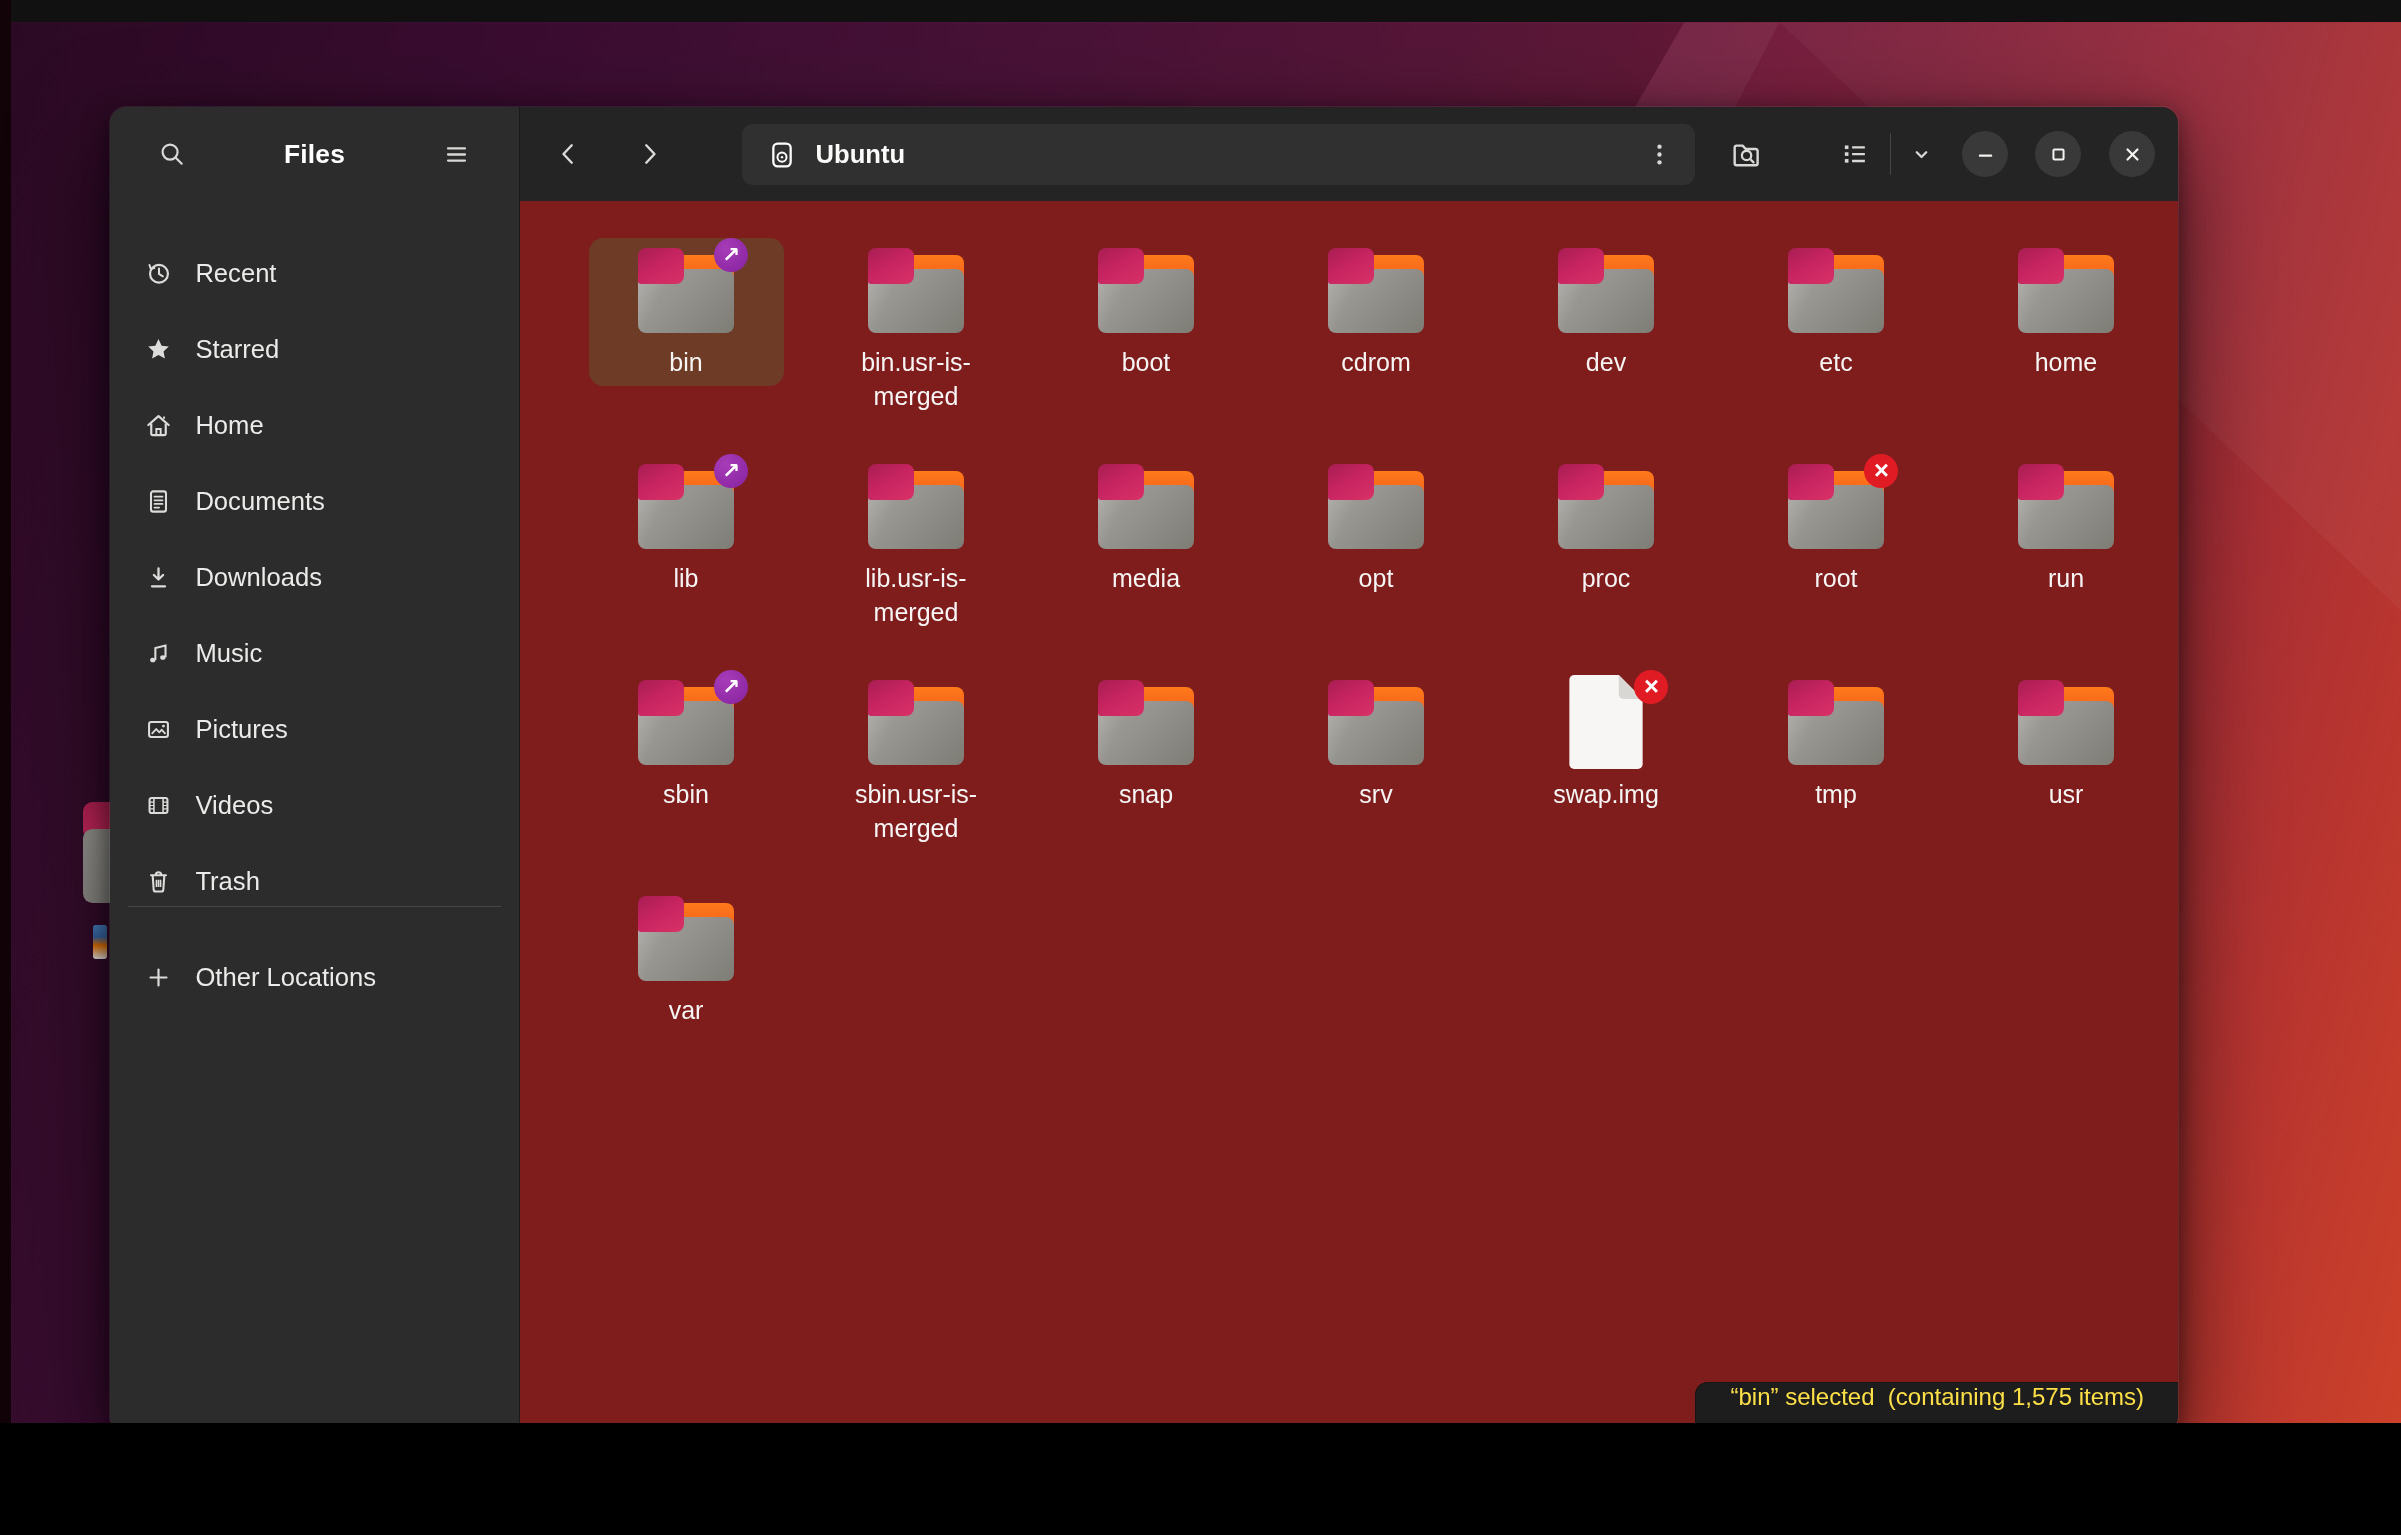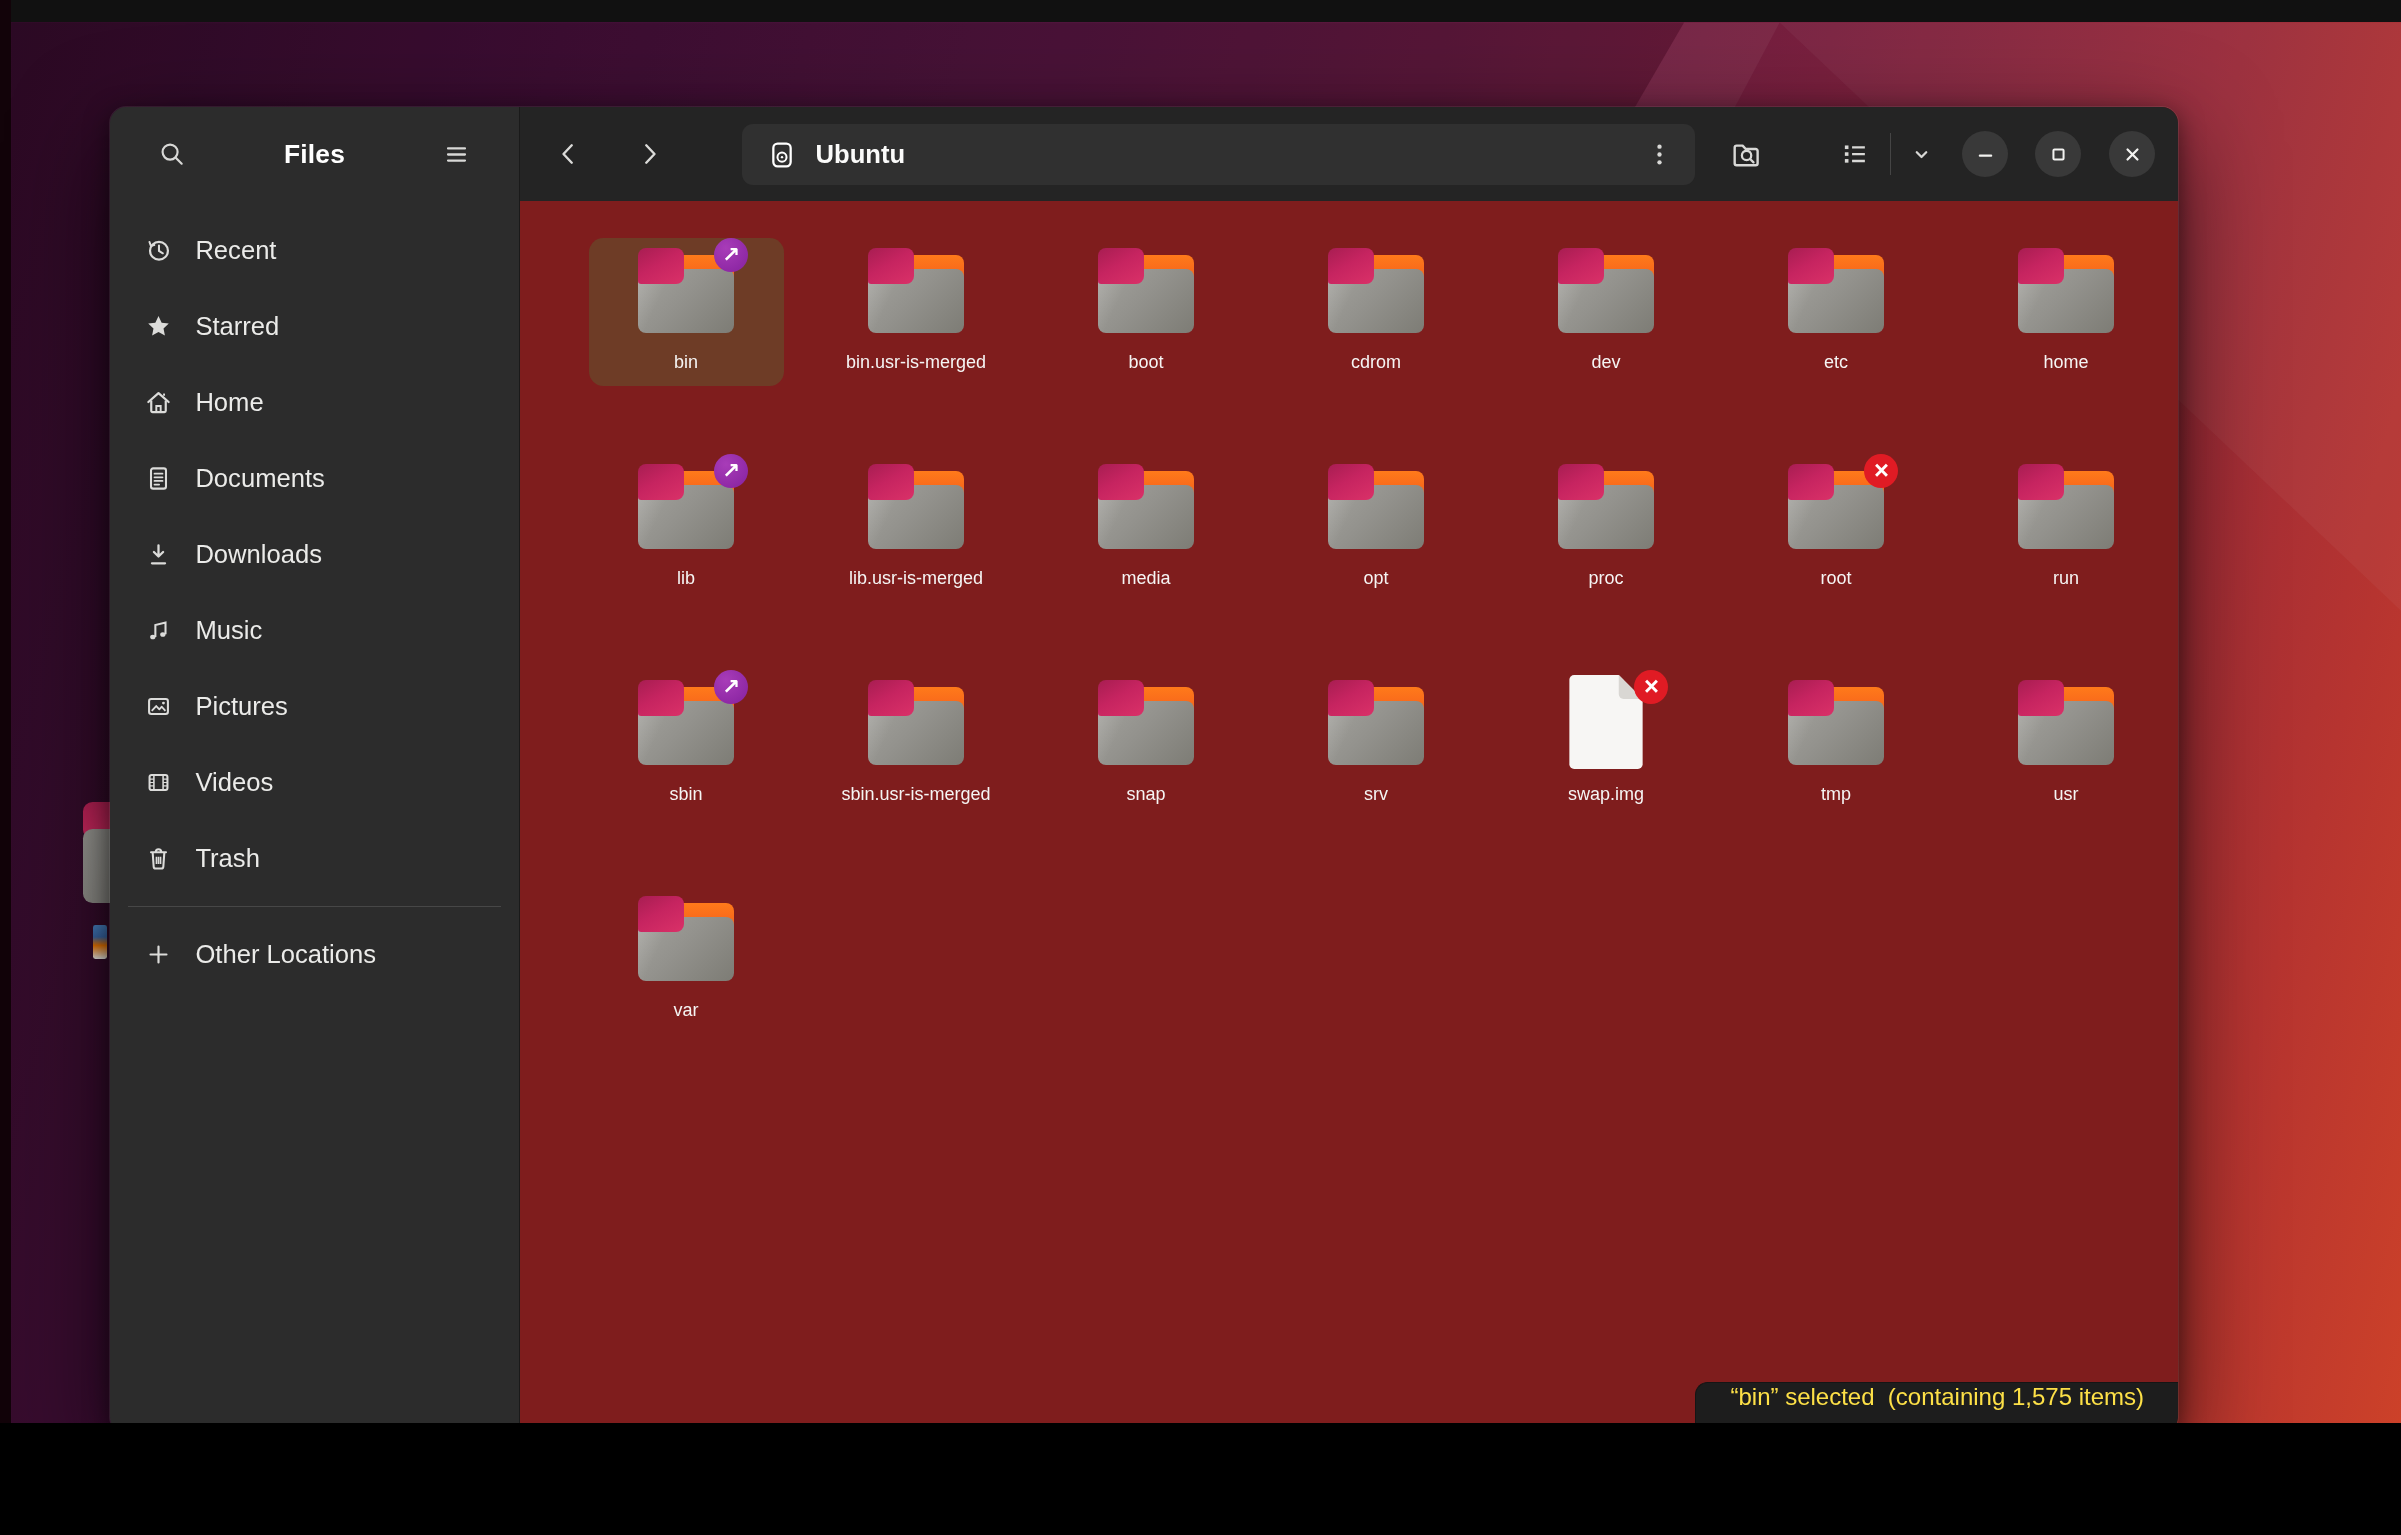--- a/index.html
+++ b/index.html
@@ -31,21 +31,21 @@
     border-radius:16px; overflow:hidden; display:flex;
     box-shadow:0 32px 96px rgba(0,0,0,0.6), 0 6.4px 24px rgba(0,0,0,0.5);
     outline:0.8px solid rgba(255,255,255,0.08); }
 
   
   .sidebar { width:410px; flex:0 0 410px; background:#2c2c2c; border-right:0.8px solid #1a1a1a; display:flex; flex-direction:column; color:#e9e9e7; }
   .sb-header { height:94px; display:flex; align-items:center; justify-content:space-between; padding:0 35px; }
   .hb-btn { width:54px; height:54px; border-radius:11.2px; display:flex; align-items:center; justify-content:center; color:#d8d8d6; background:transparent; border:none; }
   .sb-title { font-size:26.4px; font-weight:bold; color:#fff; letter-spacing:0.2px; }
   .sb-list { padding-top:11.2px; }
-  .sb-row { height:76px; display:flex; align-items:center; padding-left:34px; gap:22.4px; color:#ebebe9; font-size:25.6px; }
+  .sb-row { height:76px; display:flex; align-items:flex-end; padding-left:34px; gap:22.4px; color:#ebebe9; font-size:25.6px; }
   .sb-row svg { flex:0 0 29px; color:#dcdcda; }
   .sb-sep { height:0.8px; background:#474747; margin:9.6px 17.6px; }
   .icon-svg { display:block; }
 
   
   .main { flex:1; display:flex; flex-direction:column; background:#7f1d1d; position:relative; }
   .main-header { height:94px; background:#242424; position:relative; flex:0 0 94px; }
   .nav-btn { position:absolute; top:20px; width:53px; height:53px; border-radius:11.2px; display:flex; align-items:center; justify-content:center; color:#dadad8; }
   .nav-back { left:22.4px; } .nav-fwd { left:102px; }
   .path-pill { position:absolute; left:222px; top:17px; width:953px; height:61px; background:#303030; border-radius:11.2px;
@@ -78,21 +78,21 @@
   
   .sheet { position:absolute; left:11.2px; top:-4.8px; }
 
   
   .badge { position:absolute; top:-9.6px; right:-14.4px; width:34px; height:34px; border-radius:50%;
     display:flex; align-items:center; justify-content:center; color:#fff; z-index:4;
     font-weight:bold; }
   .badge.symlink { background:radial-gradient(circle at 35% 30%, #a83cb8, #85219e); font-size:21.6px; }
   .badge.no_access { background:#e01b24; font-size:25.6px; line-height:1; }
 
-  .file-label { margin-top:12.8px; font-size:18px; line-height:34px; color:#f6f5f4; text-align:center; max-width:186px; overflow-wrap:anywhere; }
+  .file-label { margin-top:12.8px; font-size:25px; line-height:34px; color:#f6f5f4; text-align:center; max-width:186px; overflow-wrap:anywhere; }
 
   
   .statusbar { position:absolute; right:0; bottom:0; height:51px; background:#1d1d1d; z-index:9;
     border-radius:12.8px 0 14.4px 0; border-top:0.8px solid #151515; border-left:0.8px solid #151515;
     display:flex; align-items:flex-start; padding:0 34px; font-size:24px; color:#fde047; white-space:pre; }
 </style>
 </head>
 <body>
 
 <svg width="0" height="0" style="position:absolute">

